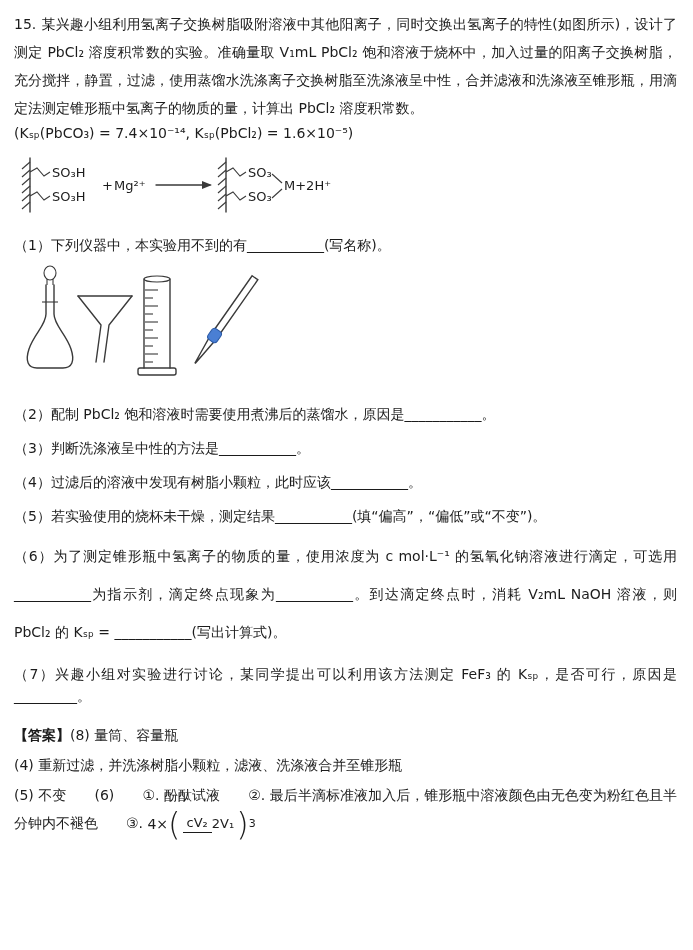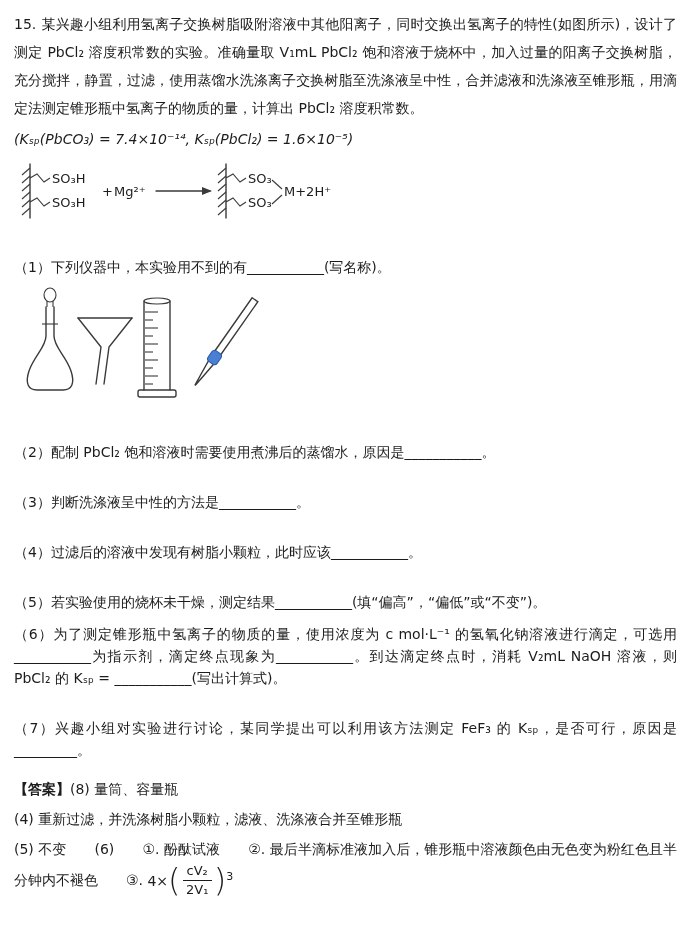--- a/index.html
+++ b/index.html
@@ -6,34 +6,34 @@
   html,body { background:#ffffff; }
   body {
     width:693px; height:950px;
     font-family:"DejaVu Sans","Liberation Sans",sans-serif;
     color:#1c1c1c;
   }
   .page { width:693px; height:950px; padding:10px 16px 0 14px; overflow:hidden; background:#fff; }
   .para { font-size:14px; text-align:justify; }
   .intro { line-height:28px; }
   .qnum { margin-right:5px; }
-  .ksp { margin-top:6px; line-height:22px;font-style:italic; }
+  .ksp { line-height:22px; }
   .reaction { margin:8px 0 2px 0; }
-  .subq { margin-top:28px; line-height:22px; }
-  .q6 { margin-top:10px; line-height:22px; }
+  .subq { margin-top:12px; line-height:22px; }
+  .q6 { margin-top:10px; line-height:38px; }
   .equipment { margin:6px 0 2px 0; }
   .answers { margin-top:14px; }
   .answers .para { line-height:28px; margin-top:2px; }
   .ans-header { font-weight:bold; }
   svg .ln { stroke:#3a3a3a; stroke-width:1.4; fill:none; stroke-linecap:round; }
   svg .thin { stroke:#3a3a3a; stroke-width:1.1; fill:none; }
   svg text { fill:#1c1c1c; font-size:13px; font-family:"DejaVu Sans","Liberation Sans",sans-serif; }
   .formula { display:inline-flex; align-items:center; vertical-align:middle; }
   .bigparen { font-size:32px; font-weight:300; line-height:0.9; }
-  .frac { display:inline-flex; flex-direction:column; align-items:center; font-size:13px; line-height:1.25; margin:0 2px; }
+  .frac { display:inline-flex; flex-direction:row; align-items:center; font-size:13px; line-height:1.25; margin:0 2px; }
   .frac .num { border-bottom:1.3px solid #1c1c1c; padding:0 4px 1px 4px; }
   .frac .den { padding-top:1px; }
   .formula sup { align-self:flex-start; font-size:11px; margin-top:0px; }
 </style>
 </head>
 <body>
 
 <div class="page">
 
   <p class="para intro">

